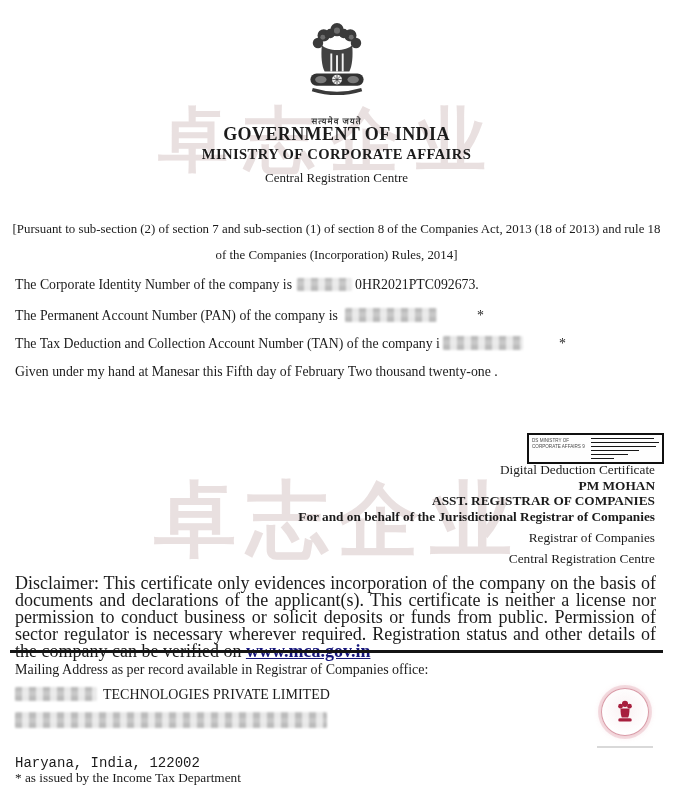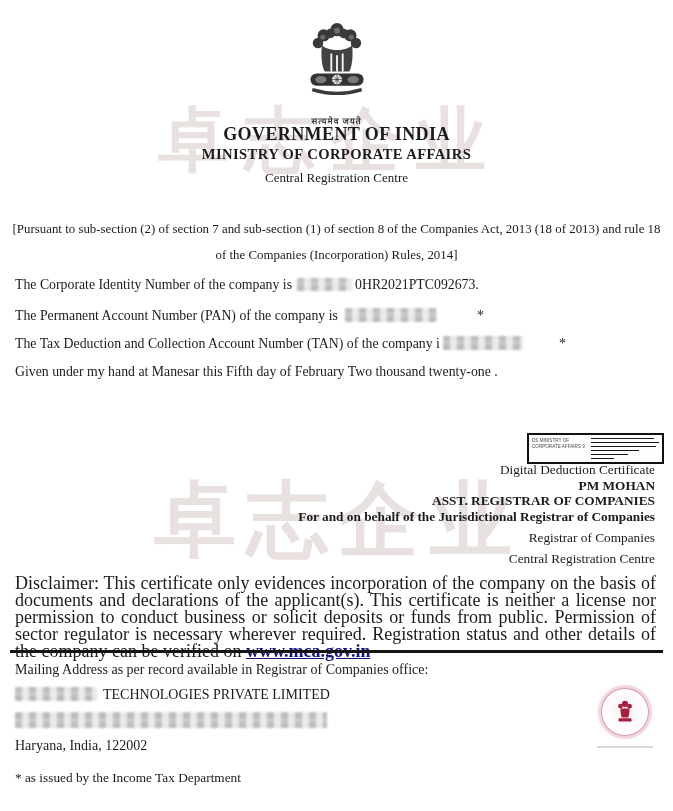--- a/index.html
+++ b/index.html
@@ -60,21 +60,21 @@
 
   .disclaimer{position:absolute;top:575px;left:15px;right:17px;font-size:18px;
               line-height:17px;text-align:justify;z-index:1;}
   .mca-link{font-weight:700;text-decoration:underline;color:#16167a;cursor:pointer;}
 
   .hr{position:absolute;top:650px;left:10px;right:10px;height:3px;background:#141414;z-index:1;}
 
   .mailing{position:absolute;top:662px;left:15px;right:17px;font-size:14px;z-index:1;}
   .mailing .company{margin-top:9px;}
   .mailing .addrblur{margin-top:9px;width:312px;height:16px;}
-  .mailing .region{margin-top:8px;}
+  .mailing .region{margin-top:25px;font-family:Liberation Mono, monospace;}
 
   
   .seal{position:absolute;top:688px;right:20px;width:56px;display:flex;
         flex-direction:column;align-items:center;z-index:1;}
   .seal-ring{width:46px;height:46px;border-radius:50%;
              border:1.6px solid rgba(186,74,96,.55);
              box-shadow:0 0 0 3px rgba(226,167,178,.35),0 0 6px rgba(220,140,155,.4);
              display:flex;align-items:center;justify-content:center;
              background:radial-gradient(circle at 50% 45%, rgba(240,215,220,.35), rgba(255,255,255,0) 70%);}
   .seal-underline{margin-top:10px;width:56px;height:2px;background:#d9d9d9;}

